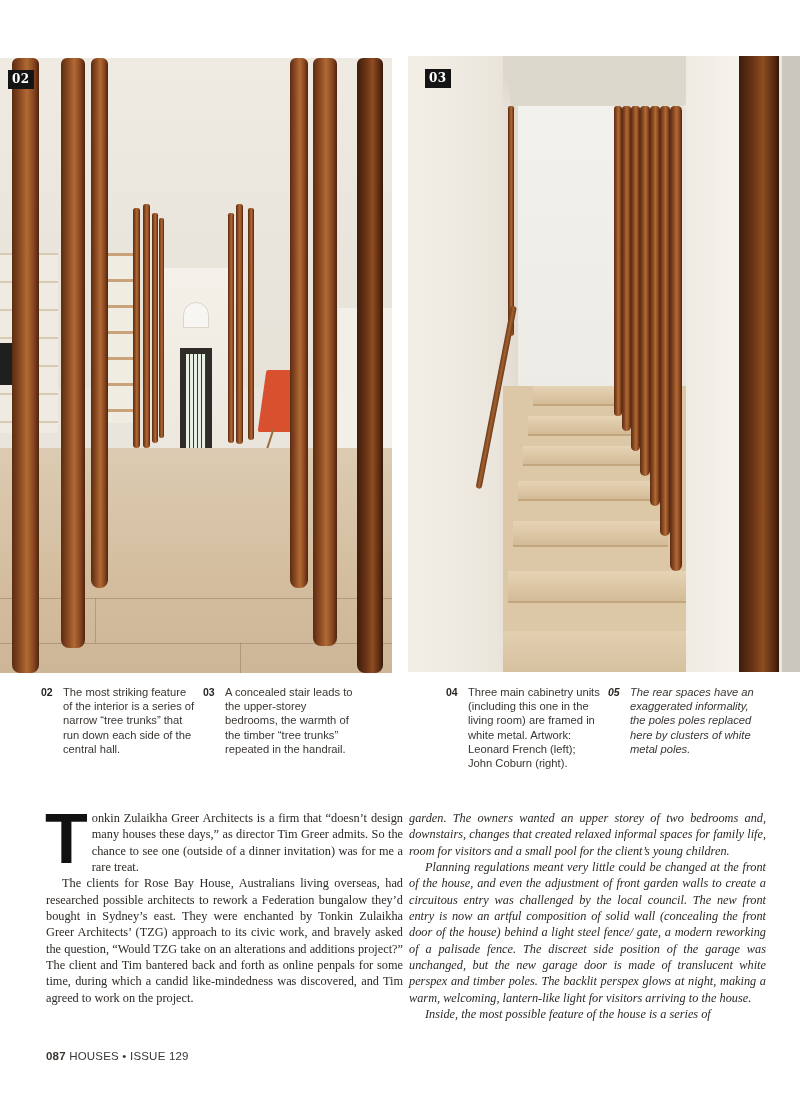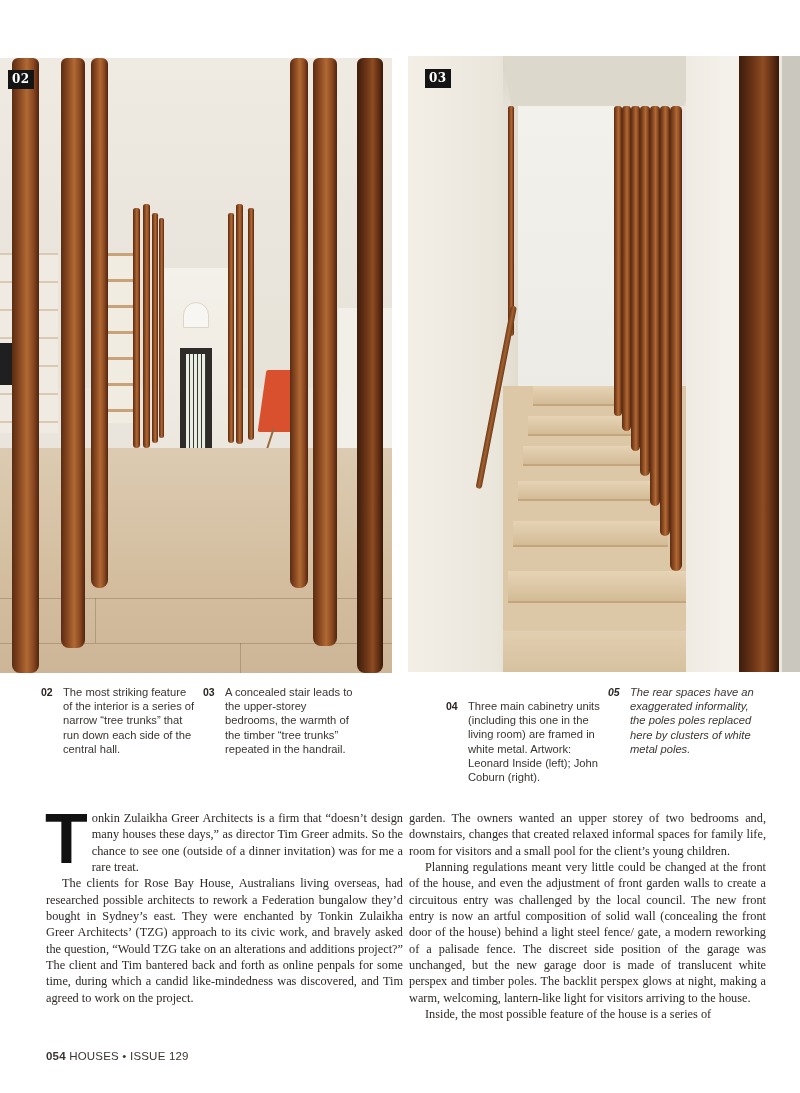--- a/index.html
+++ b/index.html
@@ -65,28 +65,28 @@
       background: linear-gradient(#e2cfb1, #d6c19f); clip-path: polygon(0 0, 86% 0, 100% 100%, 0 100%); }
     .handrail { position: absolute; left: 103px; top: 250px; width: 6px; height: 186px;
       background: linear-gradient(90deg, #6d3a18, #a3612f, #6d3a18); transform: rotate(11deg); transform-origin: top; border-radius: 3px; }
 
     
     .caption { position: absolute; font-family: "Liberation Sans", sans-serif; font-size: 11.2px;
       line-height: 14.2px; color: #3a3531; }
     .caption .num { position: absolute; left: -22px; top: 0; font-weight: bold; font-size: 10.5px; color: #2a2522; }
     .cap-02 { left: 63px; top: 685px; width: 132px; }
     .cap-03 { left: 225px; top: 685px; width: 132px; }
-    .cap-04 { left: 468px; top: 685px; width: 132px; margin-top: 14px; }
+    .cap-04 { left: 468px; top: 685px; width: 132px; }
     .cap-05 { left: 630px; top: 685px; width: 132px; font-style: italic; }
 
     
     .col { position: absolute; top: 810px; width: 357px; font-size: 12.3px; line-height: 16.35px;
       text-align: justify; color: #2d2824; hyphens: manual; }
     .col-left  { left: 46px; }
-    .col-right { left: 409px; }
+    .col-right { left: 409px; font-style: italic; }
     .col p { text-indent: 16px; }
     .col p.first { text-indent: 0; }
     .dropcap { float: left; font-family: "Liberation Sans", sans-serif; font-weight: bold;
       font-size: 70px; line-height: 52px; height: 52px; margin: 3px 6px 0 -1px; color: #111; letter-spacing: -2px; }
 
     
     .folio { position: absolute; left: 46px; top: 1050px; font-family: "Liberation Sans", sans-serif;
       font-size: 11.5px; color: #3a3531; letter-spacing: 0.2px; }
     .folio .page-num { font-weight: bold; }
   </style>
@@ -168,36 +168,36 @@
 <div class="caption cap-02">
   <span class="num">02</span>
   <span>The most striking feature of the interior is a series of narrow “tree trunks” that run down each side of the central hall.</span>
 </div>
 <div class="caption cap-03">
   <span class="num">03</span>
   <span>A concealed stair leads to the upper-storey bedrooms, the warmth of the timber “tree trunks” repeated in the handrail.</span>
 </div>
 <div class="caption cap-04">
   <span class="num">04</span>
-  <span>Three main cabinetry units (including this one in the living room) are framed in white metal. Artwork: Leonard Inside (left); John Coburn (right).</span>
+  <span>Three main cabinetry units (including this one in the living room) are framed in white metal. Artwork: Leonard French (left); John Coburn (right).</span>
 </div>
 <div class="caption cap-05">
   <span class="num">05</span>
   <span>The rear spaces have an exaggerated informality, the poles poles replaced here by clusters of white metal poles.</span>
 </div>
 
 <div class="col col-left">
   <p class="first">
     <span class="dropcap">T</span><span>onkin Zulaikha Greer Architects is a firm that “doesn’t design many houses these days,” as director Tim Greer admits. So the chance to see one (outside of a dinner invitation) was for me a rare treat.</span>
   </p>
   <p><span>The clients for Rose Bay House, Australians living overseas, had researched possible architects to rework a Federation bungalow they’d bought in Sydney’s east. They were enchanted by Tonkin Zulaikha Greer Architects’ (TZG) approach to its civic work, and bravely asked the question, “Would TZG take on an alterations and additions project?” The client and Tim bantered back and forth as online penpals for some time, during which a candid like-mindedness was discovered, and Tim agreed to work on the project.</span></p>
 </div>
 
 <div class="col col-right">
   <p class="first"><span>garden. The owners wanted an upper storey of two bedrooms and, downstairs, changes that created relaxed informal spaces for family life, room for visitors and a small pool for the client’s young children.</span></p>
   <p><span>Planning regulations meant very little could be changed at the front of the house, and even the adjustment of front garden walls to create a circuitous entry was challenged by the local council. The new front entry is now an artful composition of solid wall (concealing the front door of the house) behind a light steel fence/ gate, a modern reworking of a palisade fence. The discreet side position of the garage was unchanged, but the new garage door is made of translucent white perspex and timber poles. The backlit perspex glows at night, making a warm, welcoming, lantern-like light for visitors arriving to the house.</span></p>
   <p><span>Inside, the most possible feature of the house is a series of</span></p>
 </div>
 
 <div class="folio">
-  <span class="page-num">054</span>
+  <span class="page-num">087</span>
   <span>HOUSES • ISSUE 129</span>
 </div>
 
 </body></html>

